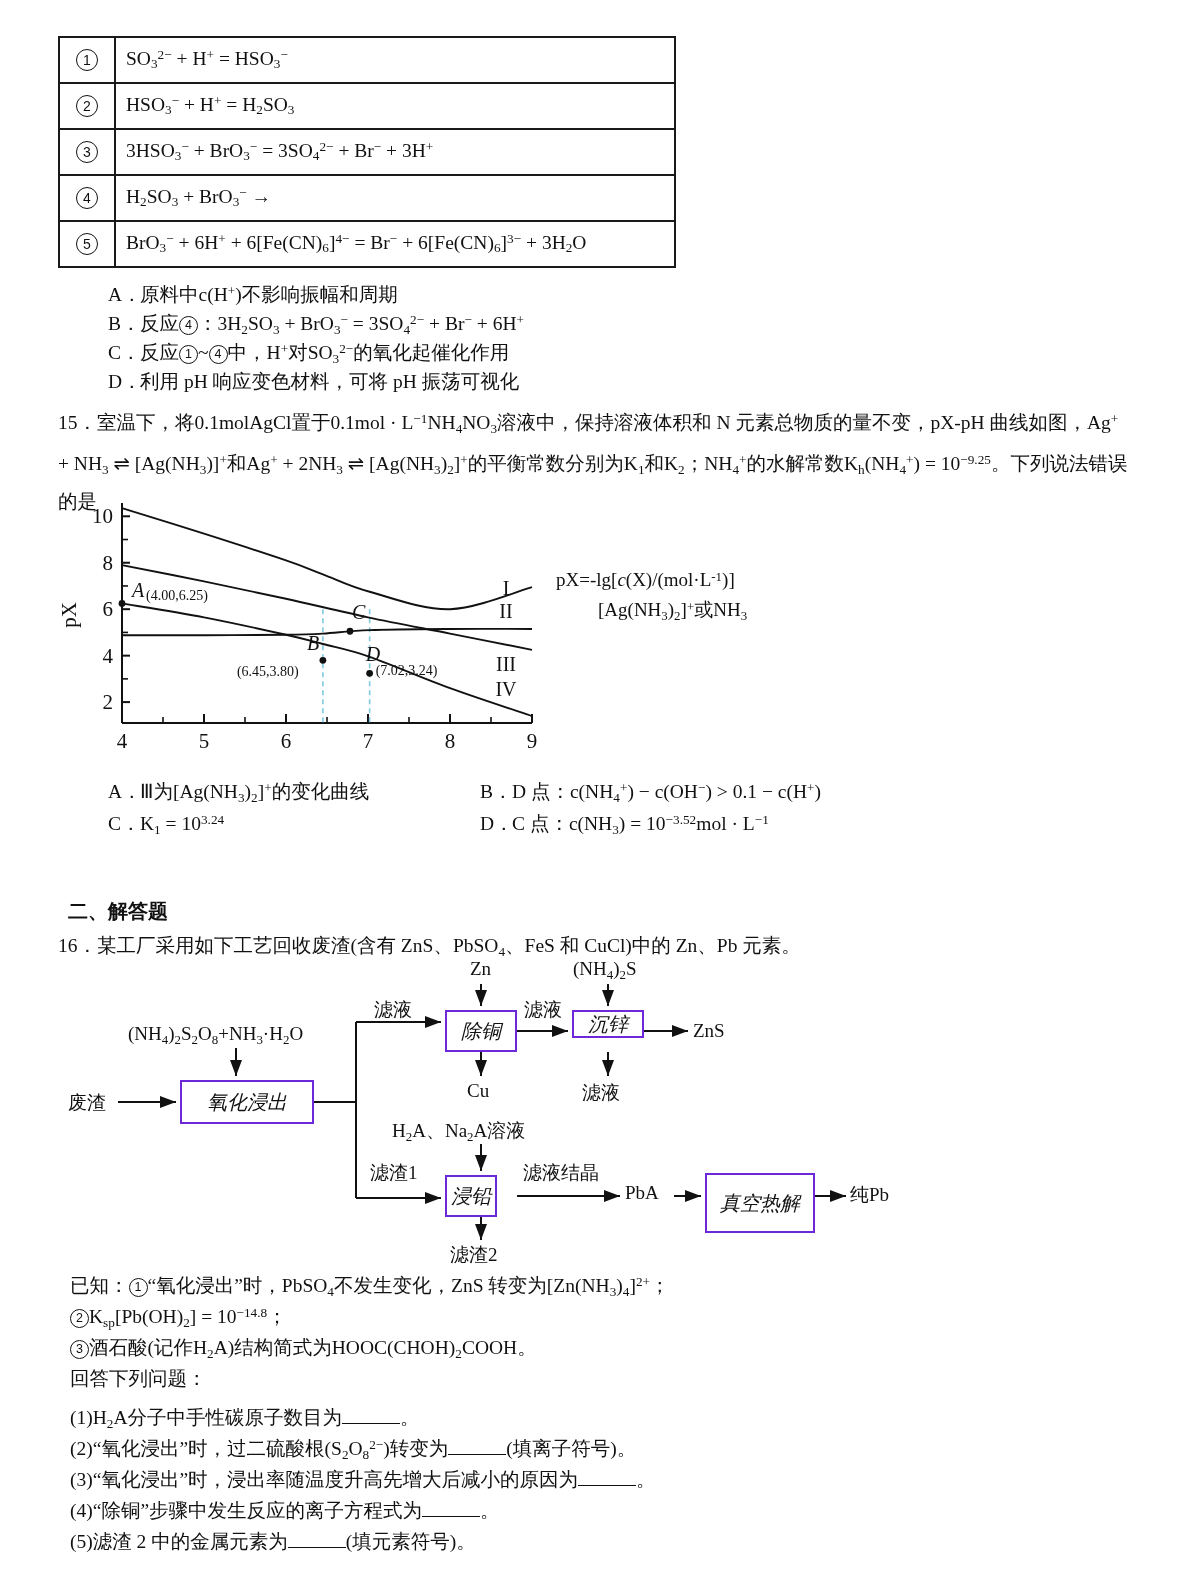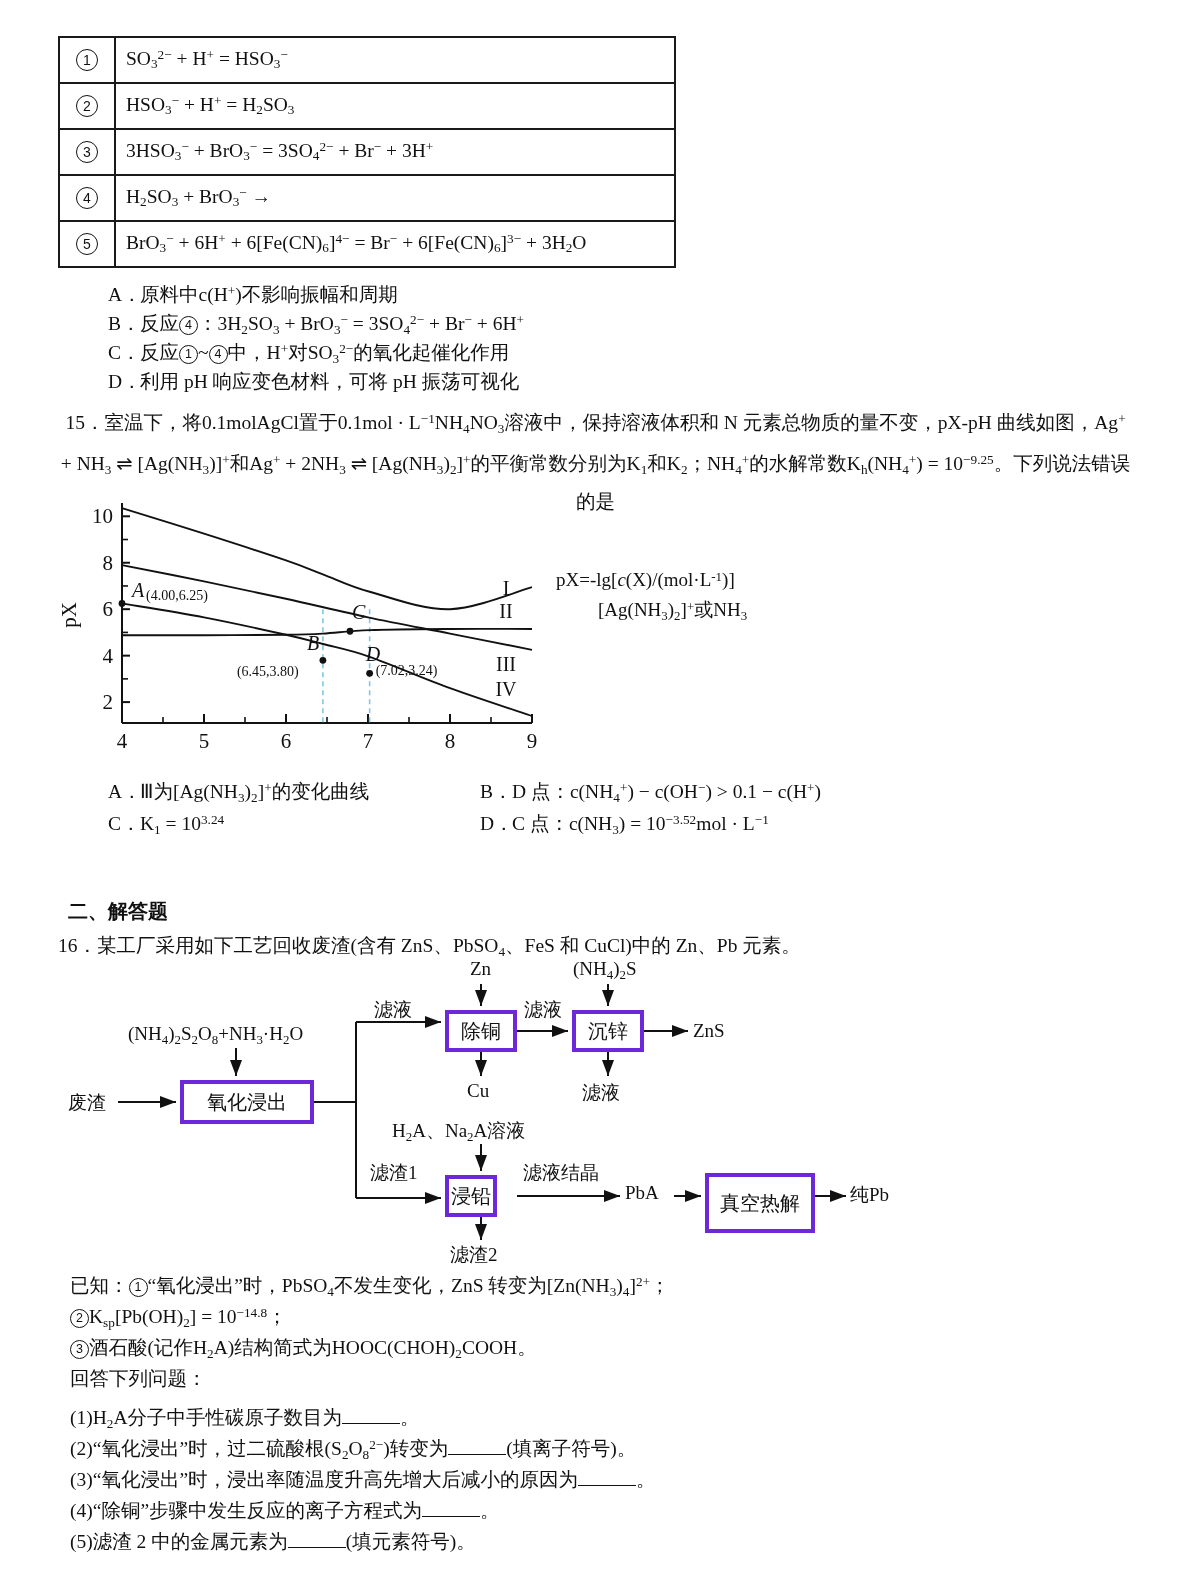--- a/index.html
+++ b/index.html
@@ -49,23 +49,23 @@
   }
   .blank{ display:inline-block; width:58px; border-bottom:1.6px solid #111; height:16px; }
 
   
   .chart-wrap{ position:absolute; left:60px; top:495px; width:500px; height:260px; }
   .legend-box{ position:absolute; left:556px; top:563px; font-size:19px; line-height:27px; white-space:nowrap;}
 
   
   .flow{ position:absolute; left:60px; top:960px; width:880px; height:310px; }
   .fbox{
-    position:absolute; border:4px solid #6d28d9; background:#fff;
+    position:absolute; border:2px solid #6d28d9; background:#fff;
     display:flex; align-items:center; justify-content:center;
-    font-size:20px; white-space:nowrap; padding:7px 8px;
+    font-size:20px; white-space:nowrap; padding:7px 8px;font-style:italic;
   }
   .flabel{ position:absolute; font-size:19px; white-space:nowrap; }
 
   .sec-head{ position:absolute; font-size:20px; font-weight:bold; }
 </style>
 </head>
 <body>
 
 <div class="page">
 
@@ -94,21 +94,21 @@
       </tbody>
   </table>
 
   <div id="q14-opts">
       <div class="opt" style="left: 108px; top: 281px;"><span style="display:inline-block;width:32px;">A．</span>原料中c(H<sup>+</sup>)不影响振幅和周期</div>
       <div class="opt" style="left: 108px; top: 310px;"><span style="display:inline-block;width:32px;">B．</span>反应<span class="cnum">4</span>：3H<sub>2</sub>SO<sub>3</sub> + BrO<sub>3</sub><sup>−</sup> = 3SO<sub>4</sub><sup>2−</sup> + Br<sup>−</sup> + 6H<sup>+</sup></div>
       <div class="opt" style="left: 108px; top: 339px;"><span style="display:inline-block;width:32px;">C．</span>反应<span class="cnum">1</span>~<span class="cnum">4</span>中，H<sup>+</sup>对SO<sub>3</sub><sup>2−</sup>的氧化起催化作用</div>
       <div class="opt" style="left: 108px; top: 368px;"><span style="display:inline-block;width:32px;">D．</span>利用 pH 响应变色材料，可将 pH 振荡可视化</div>
     </div>
 
-  <div class="para" style="left:58px; top:403px; width:1075px;text-align:center;">
+  <div class="para" style="left:58px; top:403px; width:1075px;">
     <span id="q15-stem">15．室温下，将0.1molAgCl置于0.1mol · L<sup>−1</sup>NH<sub>4</sub>NO<sub>3</sub>溶液中，保持溶液体积和 N 元素总物质的量不变，pX-pH 曲线如图，Ag<sup>+</sup> + NH<sub>3</sub> ⇌ [Ag(NH<sub>3</sub>)]<sup>+</sup>和Ag<sup>+</sup> + 2NH<sub>3</sub> ⇌ [Ag(NH<sub>3</sub>)<sub>2</sub>]<sup>+</sup>的平衡常数分别为K<sub>1</sub>和K<sub>2</sub>；NH<sub>4</sub><sup>+</sup>的水解常数K<sub>h</sub>(NH<sub>4</sub><sup>+</sup>) = 10<sup>−9.25</sup>。下列说法错误的是</span>
   </div>
 
   <div class="chart-wrap">
     <svg id="chart-svg" width="500" height="260" viewBox="0 0 500 260">
         <line x1="62" y1="8" x2="62" y2="228" stroke="#111111" stroke-width="2"></line>
         <line x1="62" y1="228" x2="472" y2="228" stroke="#111111" stroke-width="2"></line>
         <line x1="62" y1="207.09677419354838" x2="70" y2="207.09677419354838" stroke="#111111" stroke-width="2"></line>
         <text x="53" y="214.09677419354838" text-anchor="end" font-size="21" font-family="&quot;Liberation Serif&quot;, serif" fill="#111111">2</text>
         <line x1="62" y1="160.6451612903226" x2="70" y2="160.6451612903226" stroke="#111111" stroke-width="2"></line>
@@ -207,21 +207,21 @@
         <line x1="614" y1="236" x2="641" y2="236" stroke="#111" stroke-width="2" marker-end="url(#ah)"></line>
         <line x1="755" y1="236" x2="786" y2="236" stroke="#111" stroke-width="2" marker-end="url(#ah)"></line>
       </svg>
 
     <div class="fbox" style="left:120px; top:120px; width:134px; height:44px;">
       <span>氧化浸出</span>
     </div>
     <div class="fbox" style="left:385px; top:50px; width:72px; height:42px;">
       <span>除铜</span>
     </div>
-    <div class="fbox" style="left:512px; top:50px; width:72px; height:42px;">
+    <div class="fbox" style="left:512px; top:50px; width:72px; height:28px;">
       <span>沉锌</span>
     </div>
     <div class="fbox" style="left:385px; top:215px; width:52px; height:42px;">
       <span>浸铅</span>
     </div>
     <div class="fbox" style="left:645px; top:213px; width:110px; height:60px;">
       <span>真空热解</span>
     </div>
 
     <div class="flabel" style="left:8px; top:130px;">废渣</div>

